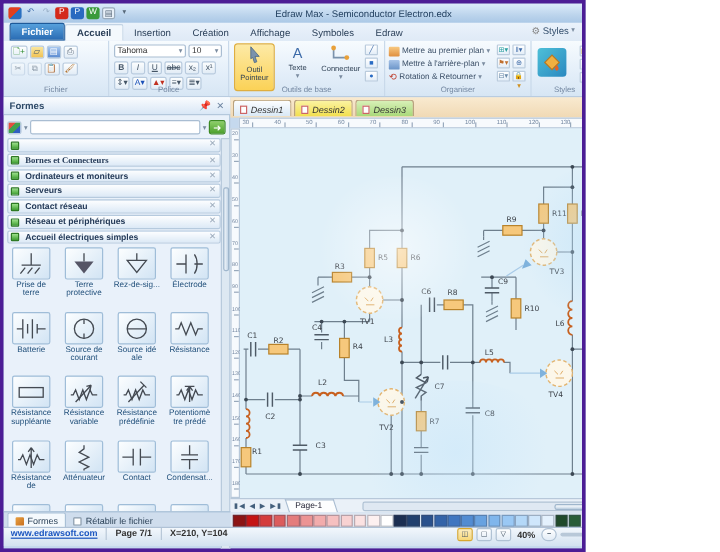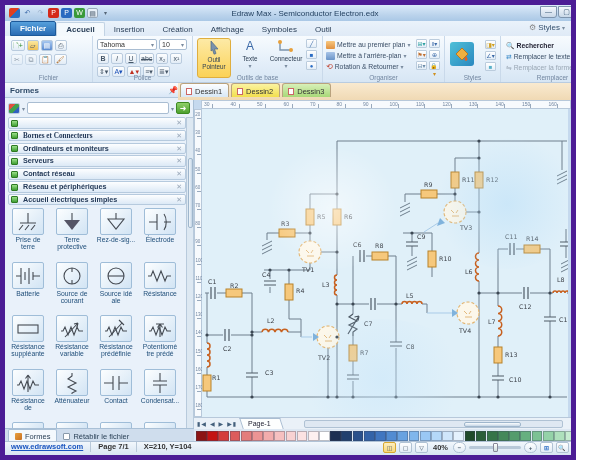--- a/index.html
+++ b/index.html
@@ -1,17 +1,17 @@
 <!DOCTYPE html>
 <html><head>
 <meta charset="utf-8">
 <style>
   * { box-sizing:border-box; margin:0; padding:0; }
   html,body { width:600px; height:460px; overflow:hidden; font-family:"Liberation Sans","DejaVu Sans",sans-serif; }
-  .win { position:relative; width:576px; height:460px; background:#c5d9ee; border:5px solid #4c1d95; overflow:hidden; }
+  .win { position:relative; width:488px; height:460px; background:#c5d9ee; border:3px solid #4c1d95; overflow:hidden; }
   .abs { position:absolute; }
 
   
   .titlebar { left:0; top:0; width:600px; height:16px;
     background:linear-gradient(#dcebfa,#bcd4ec 60%,#aac8e6); display:flex; align-items:center; }
   .qat { display:flex; gap:2px; margin-left:4px; align-items:center; }
   .qic { width:11px; height:10px; border-radius:2px; font-size:7px; line-height:10px; text-align:center; color:#fff; }
   .title-text { position:absolute; left:0; right:0; text-align:center; font-size:8px; color:#1e3c5c; }
   .winbtns { position:absolute; right:3px; top:1px; display:flex; gap:1px; }
   .wbtn { width:17px; height:12px; border:1px solid #7d94ad; border-radius:0 0 3px 3px;
@@ -61,21 +61,21 @@
   .pscroll { left:181px; top:34px; width:8px; height:385px; background:#dde8f2; border:1px solid #b8cadc; }
   .pthumb { position:absolute; left:0.5px; top:40px; width:5px; height:70px; background:linear-gradient(90deg,#f2f7fb,#c2d4e6); border:1px solid #9fb6cc; border-radius:2px; }
 
   
   .pbtabs { left:0; top:423px; width:189px; height:15px; background:#cfdded; border-top:1px solid #a9c0d6; display:flex; align-items:flex-end; }
   .pbtab { font-size:7.5px; color:#2c4258; padding:2px 6px; display:flex; gap:3px; align-items:center; }
   .pbtab.on { background:#f4f9fd; border:1px solid #a9c0d6; border-bottom:none; border-radius:2px 2px 0 0; margin-left:3px; }
   .pbtic { width:7px; height:7px; border-radius:1px; }
 
   
-  .doctabs { left:173px; top:78px; width:393px; height:17px; background:linear-gradient(#f9ead0,#f0d9b4); border-bottom:1px solid #c9b astrology; display:flex; align-items:flex-start; }
+  .doctabs { left:189px; top:78px; width:393px; height:17px; background:linear-gradient(#f9ead0,#f0d9b4); border-bottom:1px solid #c9b astrology; display:flex; align-items:center;font-style:italic; }
   .dtab { height:14px; font-size:7.5px; color:#333; border:1px solid #b9a27e; border-bottom:none; border-radius:3px 3px 0 0;
     padding:2px 6px 0 5px; margin-left:2px; display:flex; gap:3px; align-items:center; }
   .dtab .dic { width:6px; height:7px; background:#fff; border:1px solid #c66; position:relative; }
   .dtab.blue { background:linear-gradient(#fdfeff,#d8e8f6); }
   .dtab.yellow { background:linear-gradient(#fbf3a2,#f2df4e); }
   .dtab.green { background:linear-gradient(#d8f0b8,#a8d878); }
   .dtab.active { background:linear-gradient(#fbd5c8,#f3a896); font-weight:bold; color:#7a1410; }
   .dtab .dx { color:#8a4a40; font-size:7px; }
   .dt-more { position:absolute; right:4px; bottom:2px; font-size:7px; color:#666; }
 
@@ -158,21 +158,21 @@
     </div>
   </div>
 
   <div class="abs menubar" id="menu-tabs">
       <span class="mtab fichier">Fichier</span>
       <span class="mtab active">Accueil</span>
       <span class="mtab">Insertion</span>
       <span class="mtab">Création</span>
       <span class="mtab">Affichage</span>
       <span class="mtab">Symboles</span>
-      <span class="mtab">Outil</span>
+      <span class="mtab">Edraw</span>
     </div>
   <div class="styles-btn">
     <span style="color:#888">⚙</span>
     <span>Styles</span>
     <span class="caret">▾</span>
   </div>
 
   <div class="abs ribbon">
 
     <div class="rgroup" style="left:0;width:88px">

